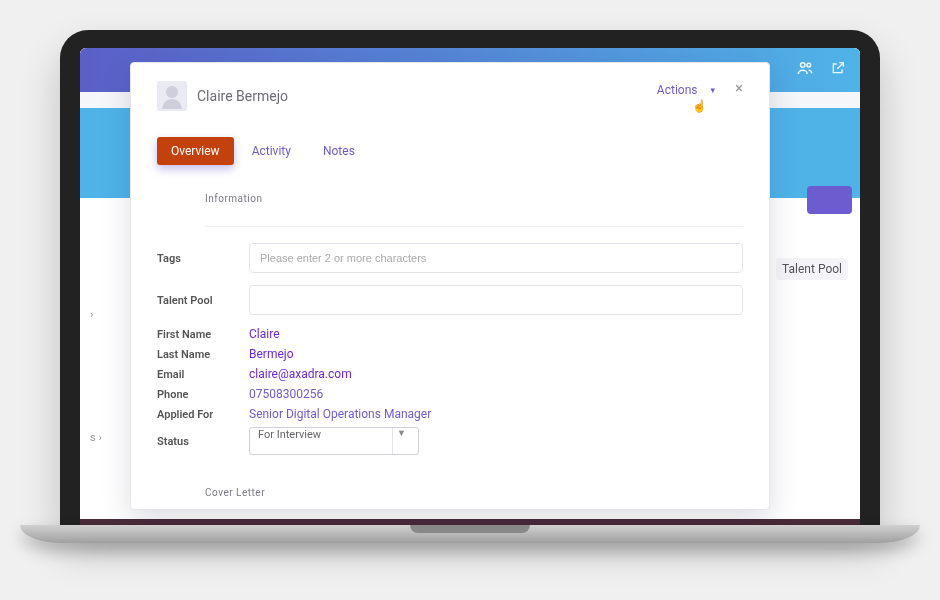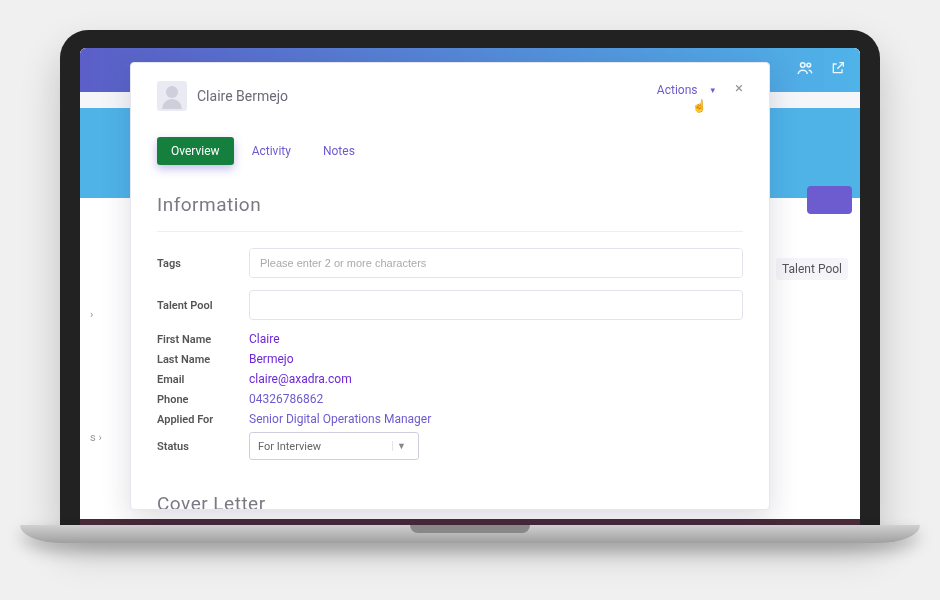--- a/index.html
+++ b/index.html
@@ -211,32 +211,33 @@
     margin-top: 26px;
   }
   .tab {
     padding: 7px 14px;
     font-size: 12px;
     color: #6d5bd0;
     cursor: pointer;
     border-radius: 3px;
   }
   .tab.active {
-    background: #15803d;
+    background: #c2410c;
     color: #fff;
     box-shadow: 0 4px 10px rgba(109,91,208,0.4);
   }
 
   .section-title {
     margin-top: 28px;
-    font-size: 19px;
+    font-size: 10px;
     color: #7a7a85;
     letter-spacing: 0.5px;
     border-bottom: 1px solid #eee;
-    padding-bottom: 15px;
+    padding-bottom: 22px;
+    margin-left: 48px;
   }
 
   .info-grid {
     margin-top: 16px;
   }
   .info-row {
     display: flex;
     align-items: center;
     margin-bottom: 6px;
   }
@@ -296,21 +297,20 @@
   .status-select {
     width: 170px;
     height: 28px;
     border: 1px solid #cfcfe0;
     border-radius: 3px;
     padding: 0 8px;
     font-size: 11px;
     color: #666;
     position: relative;
     display: flex;
-    align-items: center;
     justify-content: space-between;
     cursor: pointer;
     background: #fff;
   }
   .status-select .caret {
     width: 18px;
     text-align: center;
     border-left: 1px solid #e3e3ee;
     color: #888;
     font-size: 9px;
@@ -396,21 +396,21 @@
           <div class="info-row">
             <div class="info-label">Last Name</div>
             <div class="info-value">Bermejo</div>
           </div>
           <div class="info-row">
             <div class="info-label">Email</div>
             <div class="info-value">claire@axadra.com</div>
           </div>
           <div class="info-row">
             <div class="info-label">Phone</div>
-            <div class="info-value link">04326786862</div>
+            <div class="info-value link">07508300256</div>
           </div>
           <div class="info-row">
             <div class="info-label">Applied For</div>
             <div class="info-value link">Senior Digital Operations Manager</div>
           </div>
           <div class="info-row">
             <div class="info-label">Status</div>
             <div class="status-select">
               <span>For Interview</span>
               <span class="caret">▼</span>

